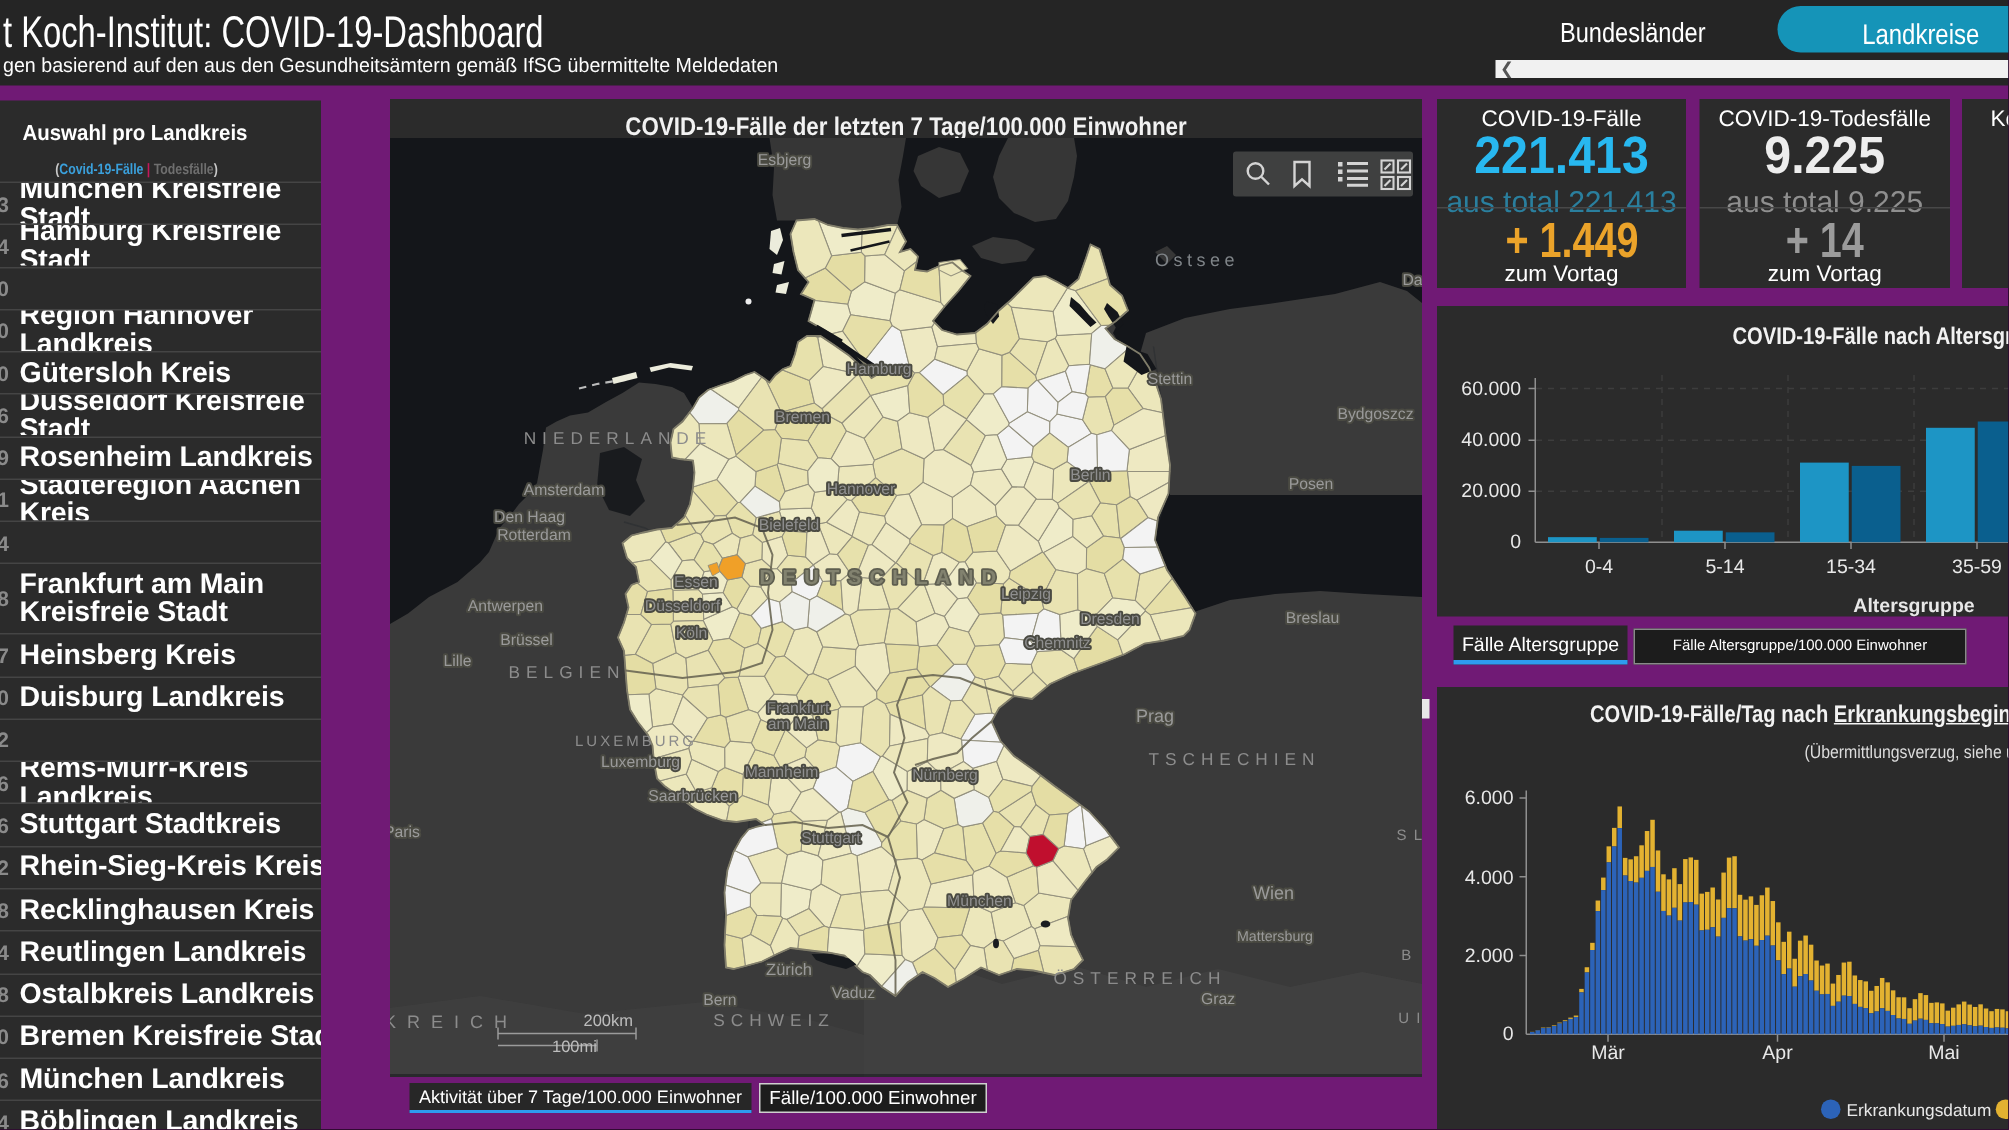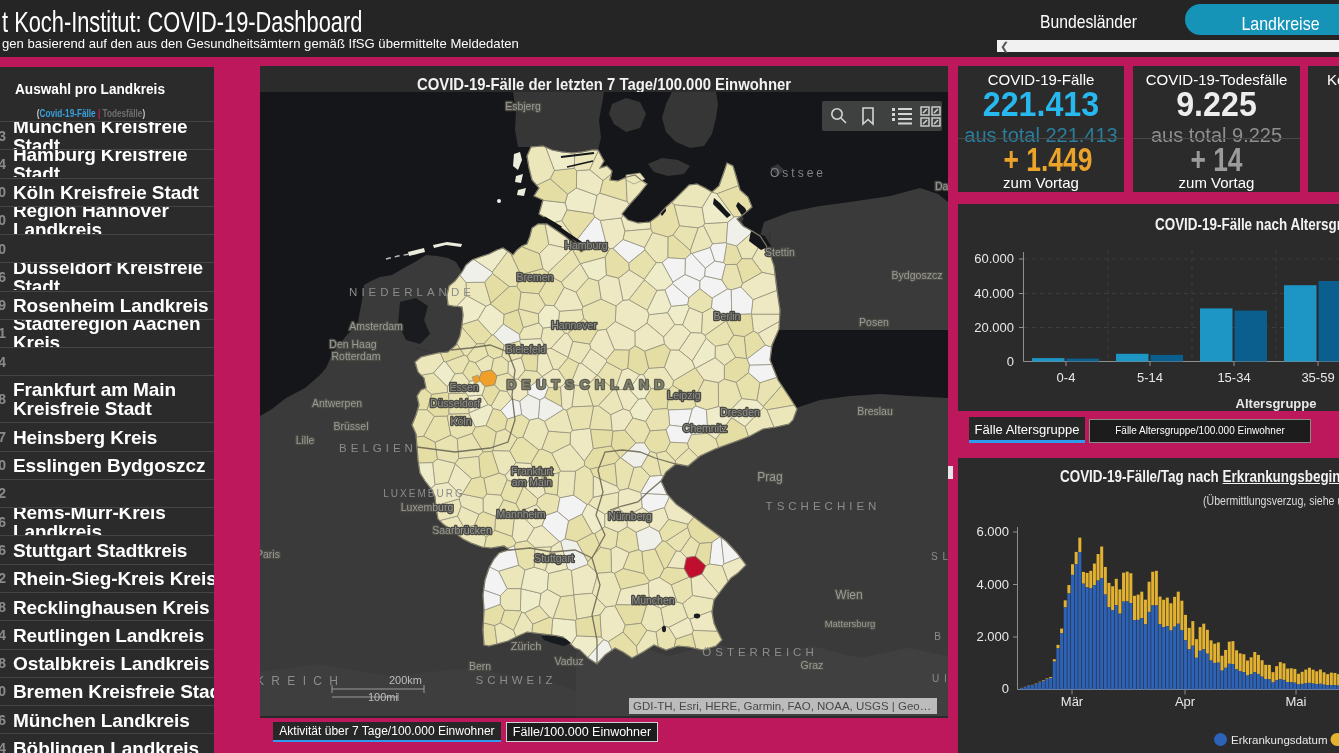--- a/index.html
+++ b/index.html
@@ -1,16 +1,16 @@
 <!DOCTYPE html>
 <html><head><meta charset="utf-8">
 <style>
 *{margin:0;padding:0;box-sizing:border-box}
 html,body{width:1339px;height:753px;background:#000;overflow:hidden;font-family:"Liberation Sans",sans-serif}
-#page{position:relative;width:1339px;height:753px;background:#be185d;overflow:hidden}
+#page{position:relative;width:1339px;height:753px;background:#701a75;overflow:hidden}
 
 #hdr{position:absolute;left:0;top:0;width:1339px;height:57px;background:#252525}
 #hdr h1{position:absolute;left:2px;top:5px;font-size:29.5px;font-weight:400;color:#fff;white-space:nowrap;transform:scaleX(0.74);transform-origin:left top}
 #hdr .sub{position:absolute;left:2px;top:36px;font-size:13.5px;color:#fdfdfd;white-space:nowrap;transform:scaleX(0.97);transform-origin:left top}
 #bl{position:absolute;left:1040px;top:11px;font-size:18.5px;color:#fff;transform:scaleX(0.85);transform-origin:left top}
 #pill{position:absolute;left:1185px;top:4px;width:190px;height:31px;padding-top:9px;background:#1594b8;border-radius:15.5px;color:#fff;font-size:19px;text-align:center;line-height:21px}
 #pill span{display:inline-block;transform:scaleX(0.84)}
 #hscroll{position:absolute;left:997px;top:40px;width:342px;height:12px;background:#f1f1f1}
 #hscroll .arr{position:absolute;left:3px;top:0px;color:#555;font-size:11px;line-height:12px}
 
@@ -72,28 +72,28 @@
   <div class="row" style="top:54.0px;height:28.2px">
         <span class="rnum">3</span>
         <span class="rtxt">München Kreisfreie Stadt</span>
       </div>
 <div class="row" style="top:82.2px;height:28.2px">
         <span class="rnum">4</span>
         <span class="rtxt">Hamburg Kreisfreie Stadt</span>
       </div>
 <div class="row" style="top:110.5px;height:28.2px">
         <span class="rnum">0</span>
-        <span class="rtxt">Köln Kreisfreie Stadt</span>
       </div>
 <div class="row" style="top:138.8px;height:28.2px">
         <span class="rnum">0</span>
         <span class="rtxt">Region Hannover Landkreis</span>
       </div>
 <div class="row" style="top:167.0px;height:28.2px">
         <span class="rnum">0</span>
+        <span class="rtxt">Gütersloh Kreis</span>
       </div>
 <div class="row" style="top:195.2px;height:28.2px">
         <span class="rnum">6</span>
         <span class="rtxt">Düsseldorf Kreisfreie Stadt</span>
       </div>
 <div class="row" style="top:223.5px;height:28.2px">
         <span class="rnum">9</span>
         <span class="rtxt">Rosenheim Landkreis</span>
       </div>
 <div class="row" style="top:251.8px;height:28.2px">
@@ -106,21 +106,21 @@
 <div class="row" style="top:308.2px;height:47.2px">
         <span class="rnum">8</span>
         <span class="rtxt">Frankfurt am Main Kreisfreie Stadt</span>
       </div>
 <div class="row" style="top:355.4px;height:28.2px">
         <span class="rnum">7</span>
         <span class="rtxt">Heinsberg Kreis</span>
       </div>
 <div class="row" style="top:383.7px;height:28.2px">
         <span class="rnum">0</span>
-        <span class="rtxt">Esslingen Bydgoszcz</span>
+        <span class="rtxt">Duisburg Landkreis</span>
       </div>
 <div class="row" style="top:411.9px;height:28.2px">
         <span class="rnum">2</span>
       </div>
 <div class="row" style="top:440.2px;height:28.2px">
         <span class="rnum">6</span>
         <span class="rtxt">Rems-Murr-Kreis Landkreis</span>
       </div>
 <div class="row" style="top:468.4px;height:28.2px">
         <span class="rnum">6</span>
@@ -621,21 +621,20 @@
             <rect x="110" y="6" width="8" height="8"></rect>
         <rect x="99" y="17" width="8" height="8"></rect>
             <rect x="110" y="17" width="8" height="8"></rect>
         <line x1="101" y1="12" x2="105" y2="8"></line>
             <line x1="112" y1="12" x2="116" y2="8"></line>
         <line x1="101" y1="23" x2="105" y2="19"></line>
             <line x1="112" y1="23" x2="116" y2="19"></line>
       </g>
     </svg>
   </div>
-  <div style="position:absolute;left:369px;top:632px;width:308px;height:16px;background:#c7c7c7;opacity:0.92;font-size:11.5px;color:#4a4a4a;line-height:16px;padding-left:4px">GDI-TH, Esri, HERE, Garmin, FAO, NOAA, USGS | Geo…</div>
 </div>
 <div id="mtabs">
   <div class="mtab1">Aktivität über 7 Tage/100.000 Einwohner</div>
   <div class="mtab2">Fälle/100.000 Einwohner</div>
 </div>
 
 <div class="stat" style="left:958px;width:166px">
   <div class="t">COVID-19-Fälle</div>
   <div class="n" style="color:#28b8f0">221.413</div>
   <div class="a" style="color:#2a7f9e">aus total 221.413</div>

